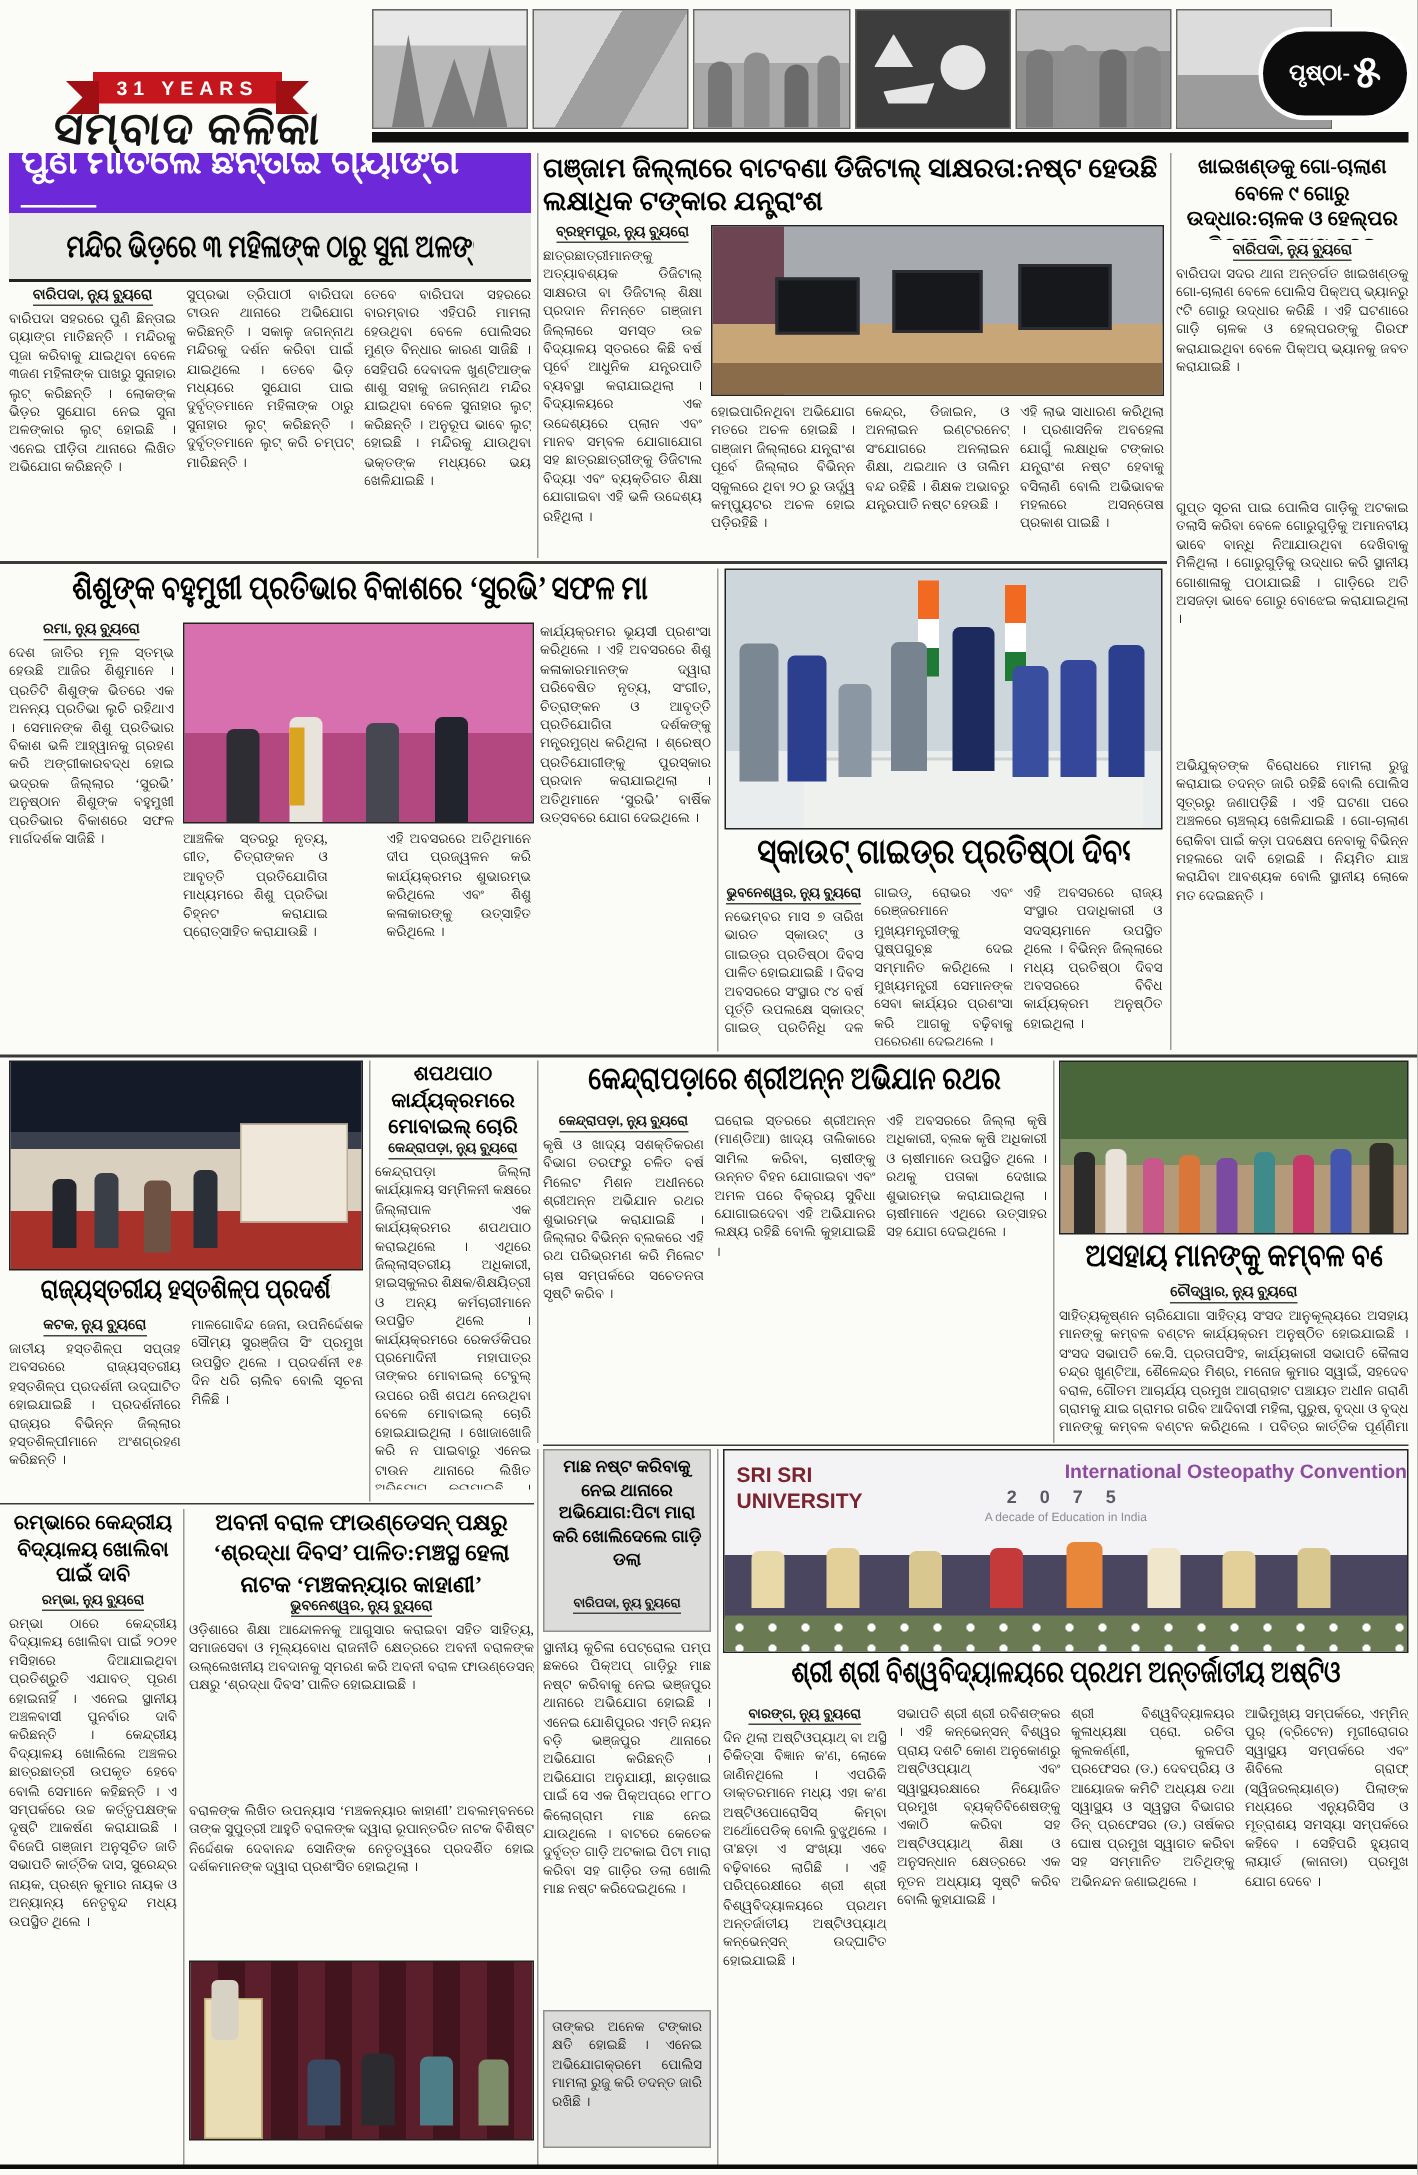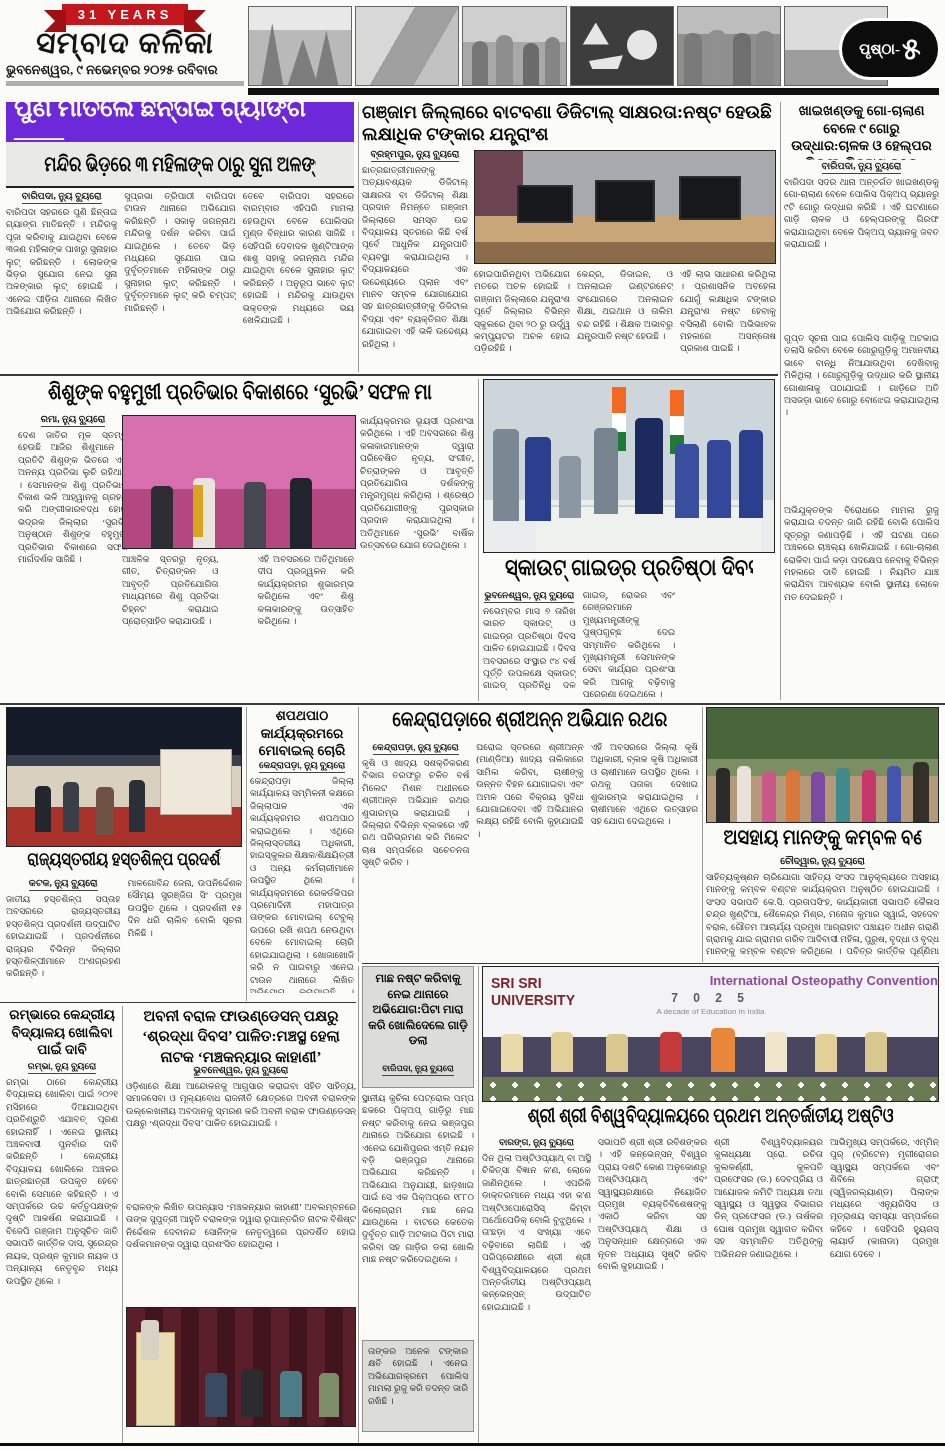--- a/index.html
+++ b/index.html
@@ -14,21 +14,21 @@
   .fit{display:flex;justify-content:center;overflow:hidden;}
   .fit>span{white-space:nowrap;display:inline-block;}
   .cols3{display:grid;grid-template-columns:1fr 1fr 1fr;gap:7px;}
   .cols2{display:grid;grid-template-columns:1fr 1fr;gap:7px;}
   .cols4{display:grid;grid-template-columns:1fr 1fr 1fr 1fr;gap:7px;}
   
   .vr{width:1px;background:#9a9a9a;}
   .hr{height:1.5px;background:#3a3a3a;}
   
   .ribbon{position:relative;background:#c4161c;color:#fff;font-family:"Liberation Sans",sans-serif;
-          font-weight:bold;font-size:13px;letter-spacing:4px;padding:3px 16px;display:inline-block;}
+          font-weight:bold;font-size:13px;letter-spacing:4px;padding:3px 16px;display:inline-block;margin-top:44px;}
   .ribbon:before,.ribbon:after{content:"";position:absolute;top:6px;border:11px solid #a00f14;}
   .ribbon:before{left:-18px;border-left-color:transparent;}
   .ribbon:after{right:-18px;border-right-color:transparent;}
   .logo{font-size:30px;font-weight:bold;letter-spacing:1px;transform:skewX(-4deg);}
   .dateline{font-size:13px;font-weight:bold;}
   .mast-rule{height:5px;background:#aeaeae;}
   .badge{position:absolute;right:4px;top:18px;width:96px;height:56px;background:#0c0c0c;border:3px solid #fff;
          border-radius:32px;color:#fff;display:flex;align-items:center;justify-content:center;gap:2px;z-index:5;}
   .badge .bl{font-size:15px;font-weight:bold;}
   .badge .bn{font-size:30px;font-weight:bold;line-height:1;}
@@ -179,21 +179,21 @@
     <div class="body-txt" style="height:182px;margin-top:4px;">ଅଭିଯୁକ୍ତଙ୍କ ବିରୋଧରେ ମାମଲା ରୁଜୁ କରାଯାଇ ତଦନ୍ତ ଜାରି ରହିଛି ବୋଲି ପୋଲିସ ସୂତ୍ରରୁ ଜଣାପଡ଼ିଛି । ଏହି ଘଟଣା ପରେ ଅଞ୍ଚଳରେ ଚାଞ୍ଚଲ୍ୟ ଖେଳିଯାଇଛି । ଗୋ-ଚାଲାଣ ରୋକିବା ପାଇଁ କଡ଼ା ପଦକ୍ଷେପ ନେବାକୁ ବିଭିନ୍ନ ମହଲରେ ଦାବି ହୋଇଛି । ନିୟମିତ ଯାଞ୍ଚ କରାଯିବା ଆବଶ୍ୟକ ବୋଲି ସ୍ଥାନୀୟ ଲୋକେ ମତ ଦେଇଛନ୍ତି ।</div>
   </div>
 
   <div class="abs hr" style="left:0;top:374px;width:778px;"></div>
 
   <div class="abs" style="left:6px;top:379px;width:468px;">
     <div class="fit" style="height:34px;">
       <span class="hl" style="font-size:22px;transform:scaleX(0.82);">ଶିଶୁଙ୍କ ବହୁମୁଖୀ ପ୍ରତିଭାର ବିକାଶରେ ‘ସୁରଭି’ ସଫଳ ମାର୍ଗ ଦର୍ଶକ</span>
     </div>
     <div style="position:relative;height:286px;">
-      <div style="position:absolute;left:12px;top:0;width:110px;">
+      <div style="position:absolute;left:0;top:0;width:110px;">
         <div class="byline"><span>ରମା, ନ୍ୟୁ ବ୍ୟୁରୋ</span></div>
         <div class="body-txt" style="height:266px;">ଦେଶ ଜାତିର ମୂଳ ସ୍ତମ୍ଭ ହେଉଛି ଆଜିର ଶିଶୁମାନେ । ପ୍ରତିଟି ଶିଶୁଙ୍କ ଭିତରେ ଏକ ଅନନ୍ୟ ପ୍ରତିଭା ଲୁଚି ରହିଥାଏ । ସେମାନଙ୍କ ଶିଶୁ ପ୍ରତିଭାର ବିକାଶ ଭଳି ଆହ୍ୱାନକୁ ଗ୍ରହଣ କରି ଅଙ୍ଗୀକାରବଦ୍ଧ ହୋଇ ଭଦ୍ରକ ଜିଲ୍ଲାର ‘ସୁରଭି’ ଅନୁଷ୍ଠାନ ଶିଶୁଙ୍କ ବହୁମୁଖୀ ପ୍ରତିଭାର ବିକାଶରେ ସଫଳ ମାର୍ଗଦର୍ଶକ ସାଜିଛି ।</div>
       </div>
       <div class="ph ph-sur" style="position:absolute;left:116px;top:2px;width:232px;height:132px;">
         <div class="seated" style="left:12%;bottom:0;width:22px;height:62px;background:#2d2d33;"></div>
         <div class="seated" style="left:30%;bottom:0;width:22px;height:70px;background:#e8e4dc;"></div>
         <div class="seated" style="left:52%;bottom:0;width:22px;height:66px;background:#474752;"></div>
         <div class="seated" style="left:72%;bottom:0;width:22px;height:70px;background:#21242c;"></div>
         <div class="lamp"></div>
       </div>
@@ -222,20 +222,21 @@
     </div>
     <div class="fit" style="height:34px;margin-top:2px;">
       <span class="hl" style="font-size:23px;transform:scaleX(0.85);">ସ୍କାଉଟ୍ ଗାଇଡ୍‌ର ପ୍ରତିଷ୍ଠା ଦିବସ ପାଳିତ</span>
     </div>
     <div class="cols3" style="height:108px;">
       <div>
         <div class="byline" style="font-size:9px;"><span>ଭୁବନେଶ୍ୱର, ନ୍ୟୁ ବ୍ୟୁରୋ</span></div>
         <div class="body-txt" style="height:86px;">ନଭେମ୍ବର ମାସ ୭ ତାରିଖ ଭାରତ ସ୍କାଉଟ୍ ଓ ଗାଇଡ୍‌ର ପ୍ରତିଷ୍ଠା ଦିବସ ପାଳିତ ହୋଇଯାଇଛି । ଦିବସ ଅବସରରେ ସଂସ୍ଥାର ୯୪ ବର୍ଷ ପୂର୍ତ୍ତି ଉପଲକ୍ଷେ ସ୍କାଉଟ୍ ଗାଇଡ୍ ପ୍ରତିନିଧି ଦଳ ମୁଖ୍ୟମନ୍ତ୍ରୀଙ୍କୁ ଭେଟିଥିଲେ ।</div>
       </div>
       <div class="body-txt">ଗାଇଡ୍, ରୋଭର ଏବଂ ରେଞ୍ଜରମାନେ ମୁଖ୍ୟମନ୍ତ୍ରୀଙ୍କୁ ପୁଷ୍ପଗୁଚ୍ଛ ଦେଇ ସମ୍ମାନିତ କରିଥିଲେ । ମୁଖ୍ୟମନ୍ତ୍ରୀ ସେମାନଙ୍କ ସେବା କାର୍ଯ୍ୟର ପ୍ରଶଂସା କରି ଆଗକୁ ବଢ଼ିବାକୁ ପ୍ରେରଣା ଦେଇଥିଲେ ।</div>
+      <div class="body-txt">ଏହି ଅବସରରେ ରାଜ୍ୟ ସଂସ୍ଥାର ପଦାଧିକାରୀ ଓ ସଦସ୍ୟମାନେ ଉପସ୍ଥିତ ଥିଲେ । ବିଭିନ୍ନ ଜିଲ୍ଲାରେ ମଧ୍ୟ ପ୍ରତିଷ୍ଠା ଦିବସ ଅବସରରେ ବିବିଧ କାର୍ଯ୍ୟକ୍ରମ ଅନୁଷ୍ଠିତ ହୋଇଥିଲା ।</div>
     </div>
   </div>
 
   <div class="abs hr" style="left:0;top:703px;width:945px;"></div>
 
   <div class="abs" style="left:6px;top:707px;width:236px;">
     <div class="ph ph-expo" style="width:234px;height:138px;">
       <div class="stall" style="right:4%;top:30%;width:70px;height:64px;"></div>
       <div class="seated" style="left:12%;bottom:10%;width:16px;height:46px;background:#23262d;"></div>
       <div class="seated" style="left:24%;bottom:10%;width:16px;height:50px;background:#3a3e47;"></div>
@@ -329,21 +330,21 @@
     </div>
     <div class="body-txt" style="height:244px;margin-top:4px;">ସ୍ଥାନୀୟ କୁଚିଳା ପେଟ୍ରୋଲ ପମ୍ପ ଛକରେ ପିକ୍ଅପ୍ ଗାଡ଼ିରୁ ମାଛ ନଷ୍ଟ କରିବାକୁ ନେଇ ଭଞ୍ଜପୁର ଥାନାରେ ଅଭିଯୋଗ ହୋଇଛି । ଏନେଇ ଯୋଶିପୁରର ଏମ୍ତି ନୟନ ବଡ଼ି ଭଞ୍ଜପୁର ଥାନାରେ ଅଭିଯୋଗ କରିଛନ୍ତି । ଅଭିଯୋଗ ଅନୁଯାୟୀ, ଛାଡ଼ଖାଇ ପାଇଁ ସେ ଏକ ପିକ୍ଅପ୍‌ରେ ୧୮୮୦ କିଲୋଗ୍ରାମ ମାଛ ନେଇ ଯାଉଥିଲେ । ବାଟରେ କେତେକ ଦୁର୍ବୃତ୍ତ ଗାଡ଼ି ଅଟକାଇ ପିଟା ମାରା କରିବା ସହ ଗାଡ଼ିର ଡଲା ଖୋଲି ମାଛ ନଷ୍ଟ କରିଦେଇଥିଲେ ।</div>
     <div class="gbox body-txt" style="height:82px;margin-top:4px;">ତାଙ୍କର ଅନେକ ଟଙ୍କାର କ୍ଷତି ହୋଇଛି । ଏନେଇ ଅଭିଯୋଗକ୍ରମେ ପୋଲିସ ମାମଲା ରୁଜୁ କରି ତଦନ୍ତ ଜାରି ରଖିଛି ।</div>
   </div>
   <div class="abs vr" style="left:478px;top:966px;height:478px;"></div>
 
   <div class="abs" style="left:482px;top:966px;width:457px;">
     <div class="ph ph-ost" style="width:455px;height:134px;">
       <div class="unilogo">SRI SRI UNIVERSITY</div>
       <div class="ban1">International Osteopathy Convention</div>
-      <div class="ban2">7 0 2 5</div>
+      <div class="ban2">2 0 7 5</div>
       <div class="ban3">A decade of Education in India</div>
       <div class="seated" style="left:4%;bottom:22%;width:22px;height:38px;background:#e9d9a8;"></div>
       <div class="seated" style="left:15%;bottom:22%;width:22px;height:40px;background:#e3d098;"></div>
       <div class="seated" style="left:27%;bottom:22%;width:22px;height:38px;background:#d8c890;"></div>
       <div class="seated" style="left:39%;bottom:22%;width:22px;height:40px;background:#c43a3a;"></div>
       <div class="seated" style="left:50%;bottom:22%;width:24px;height:44px;background:#e8873a;"></div>
       <div class="seated" style="left:62%;bottom:22%;width:22px;height:40px;background:#efe6cc;"></div>
       <div class="seated" style="left:73%;bottom:22%;width:22px;height:38px;background:#e3d098;"></div>
       <div class="seated" style="left:84%;bottom:22%;width:22px;height:40px;background:#d8c890;"></div>
       <div class="flowers"></div>

